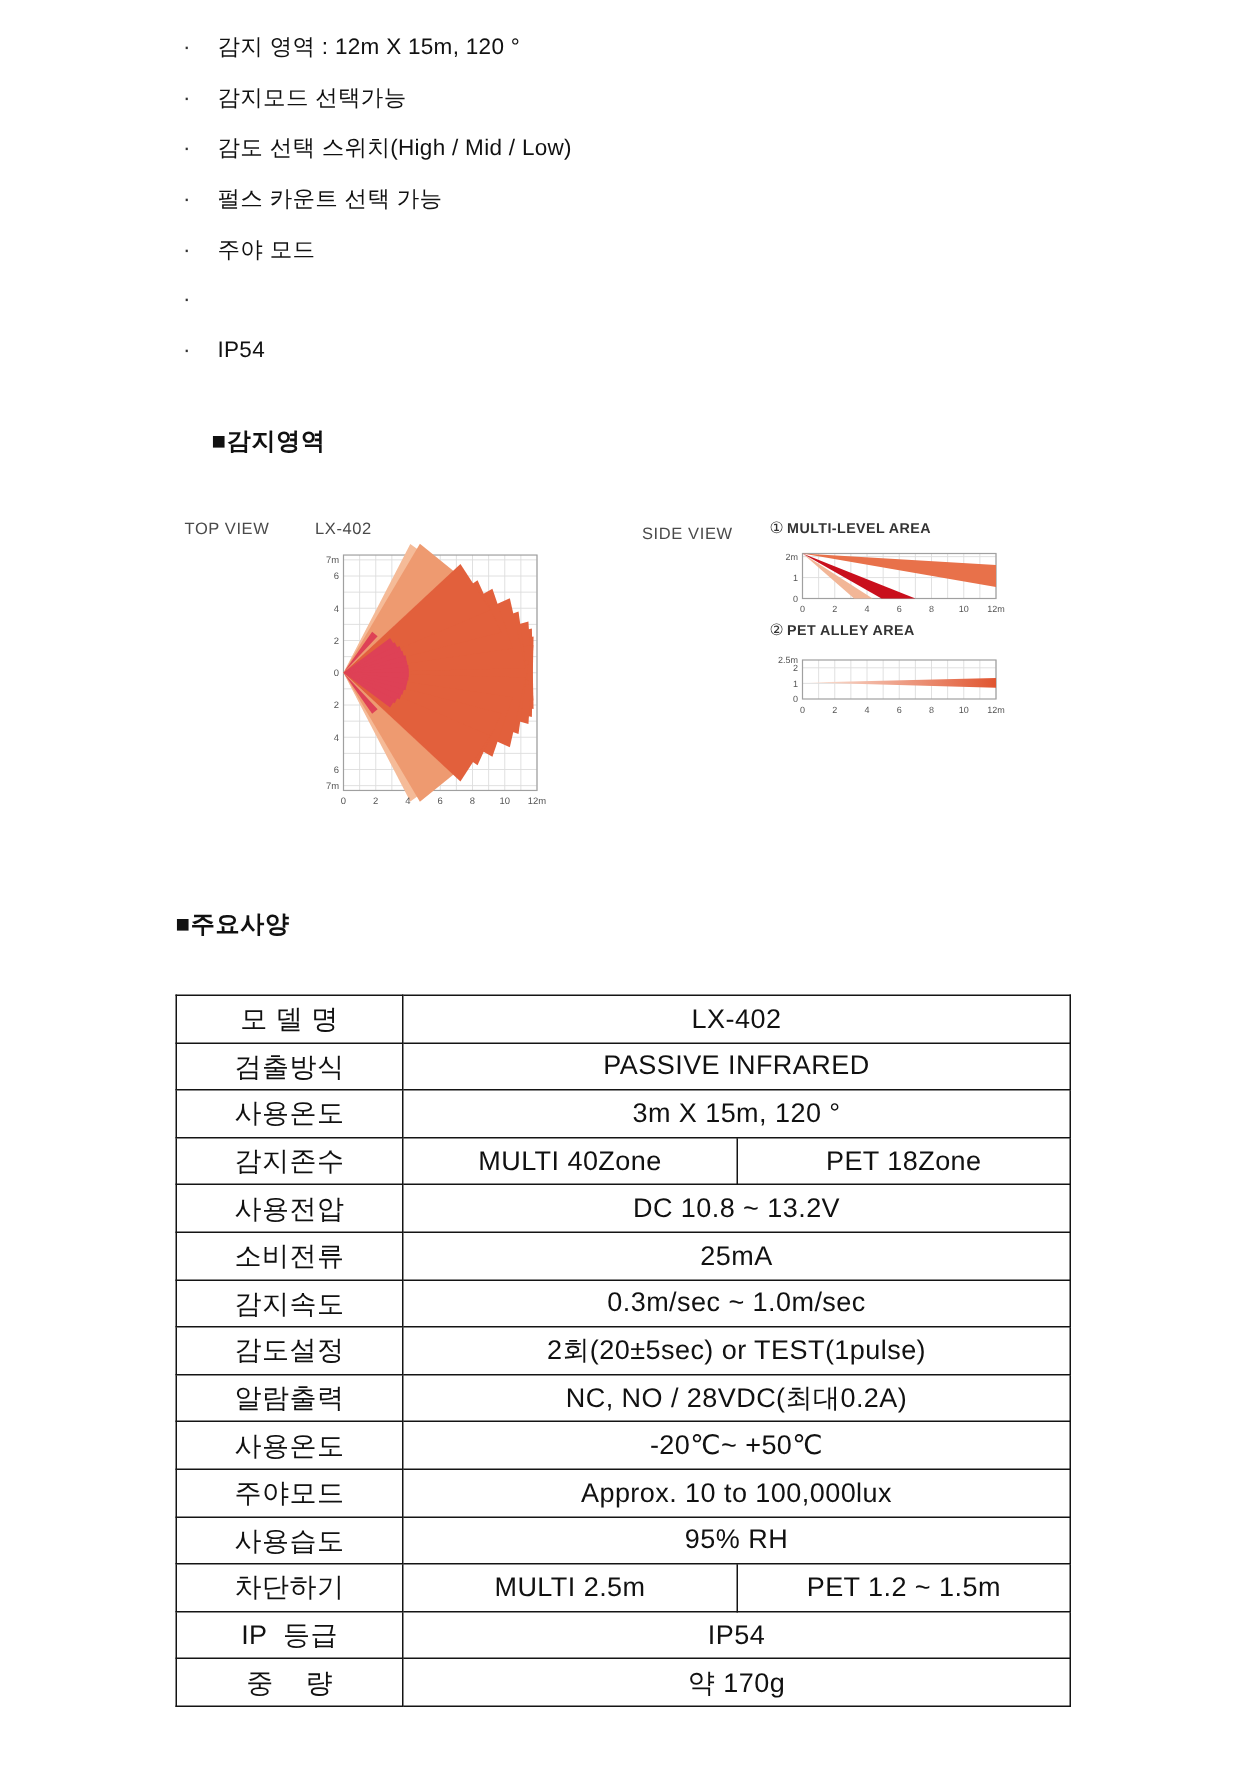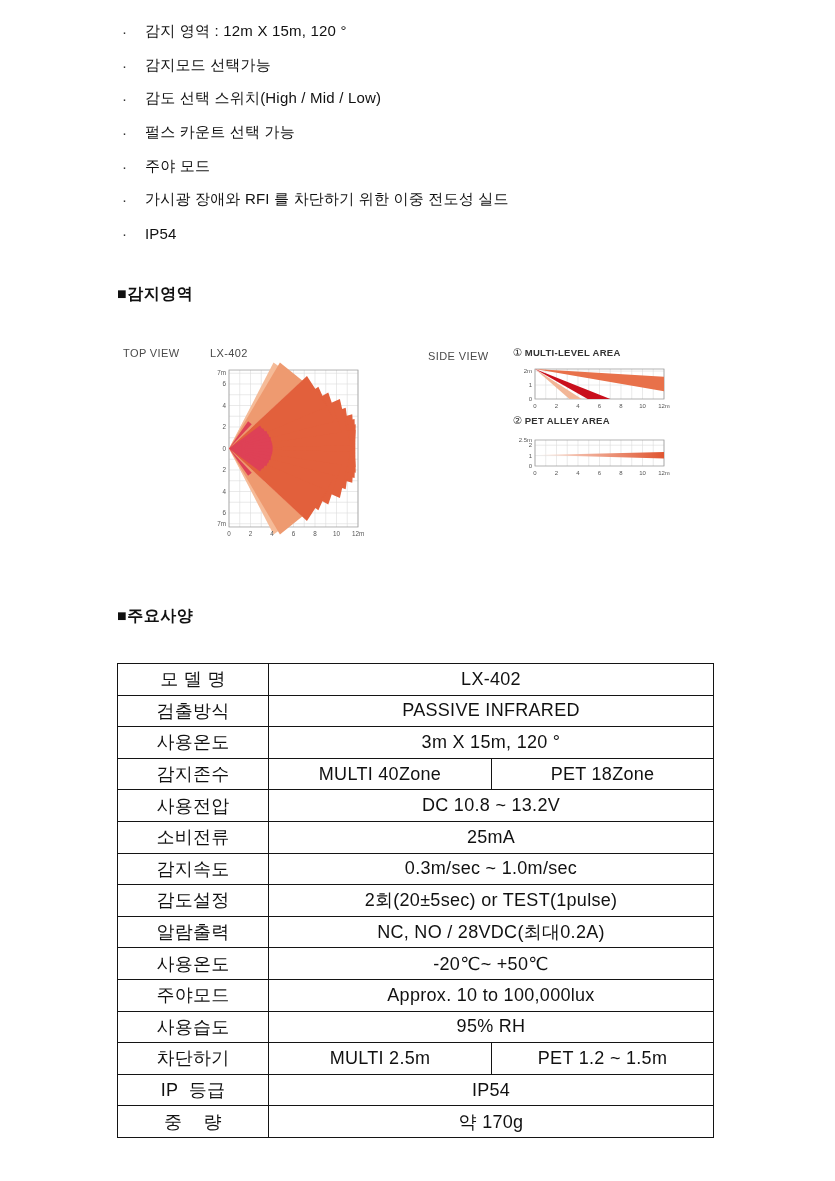--- a/index.html
+++ b/index.html
@@ -4,21 +4,21 @@
 <style>
   html,body{margin:0;padding:0;background:#fff;}
   .page{position:relative;width:835px;height:1181px;background:#fff;overflow:hidden;
         font-family:"Liberation Sans","DejaVu Sans",sans-serif;color:#111;}
   
   .features{position:absolute;left:122px;top:15px;}
   .feat{display:flex;align-items:center;height:33.6px;font-size:15px;letter-spacing:0.2px;}
   .feat .dot{width:23px;font-size:15px;color:#333;}
   
   .sec-hdr{position:absolute;left:117px;font-size:16px;font-weight:bold;letter-spacing:0.5px;}
-  .hdr-area{top:284px;}
+  .hdr-area{top:284px;margin-left:24px;}
   .hdr-specs{top:606px;}
   
   .dg-label{position:absolute;font-size:11px;color:#4a4a4a;letter-spacing:0.4px;font-weight:normal;}
   .dg-title{position:absolute;font-size:9.5px;color:#333;letter-spacing:0.3px;font-weight:bold;}
   .dg-title .circ{font-size:10.5px;font-weight:normal;margin-right:2px;}
   svg text{font-family:"Liberation Sans","DejaVu Sans",sans-serif;}
   
   .spec-table{position:absolute;left:117px;top:663px;border-collapse:collapse;table-layout:fixed;width:596px;}
   .spec-table td{border:1px solid #141414;height:30.6px;text-align:center;vertical-align:middle;
                  font-size:18px;white-space:pre;padding:0;letter-spacing:0.3px;}
@@ -47,21 +47,20 @@
       <div class="feat">
         <span class="dot">·</span>
         <span>펄스 카운트 선택 가능</span>
       </div>
       <div class="feat">
         <span class="dot">·</span>
         <span>주야 모드</span>
       </div>
       <div class="feat">
         <span class="dot">·</span>
-        <span>가시광 장애와 RFI 를 차단하기 위한 이중 전도성 실드</span>
       </div>
       <div class="feat">
         <span class="dot">·</span>
         <span>IP54</span>
       </div>
     </div>
 
   <div class="sec-hdr hdr-area">■감지영역</div>
 
   <div class="dg-label" style="left:123px;top:347px;">TOP VIEW</div>

